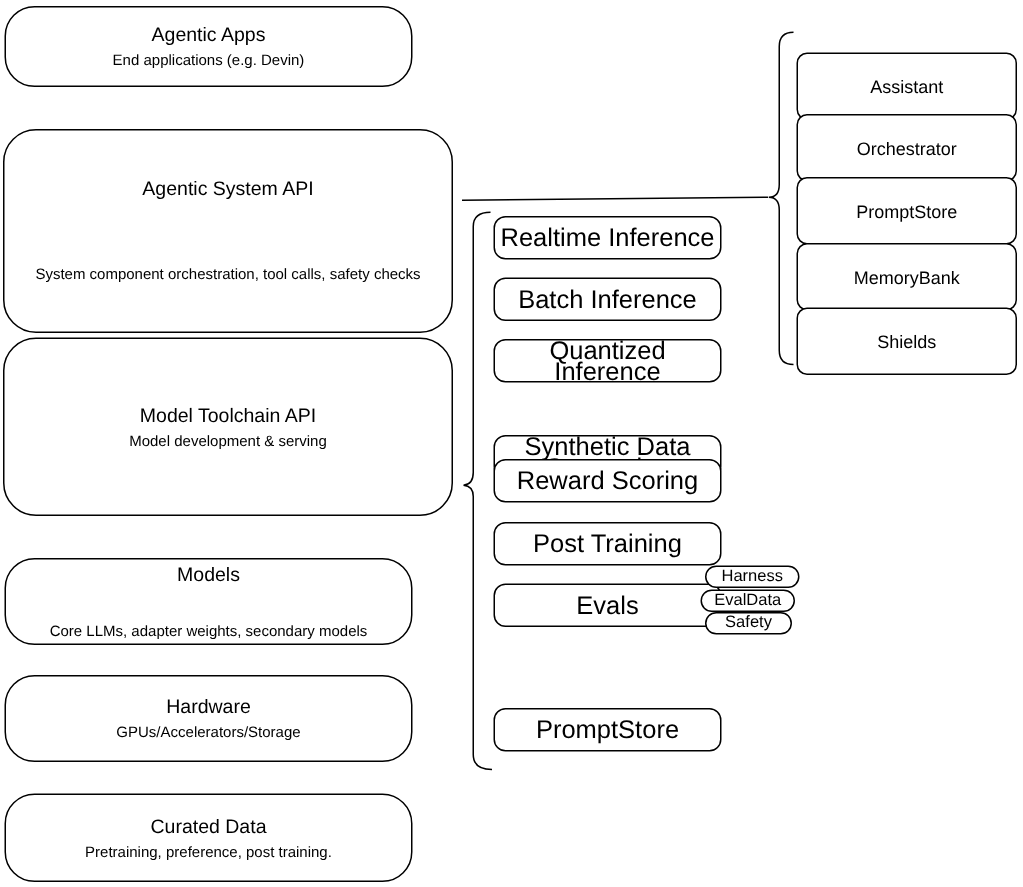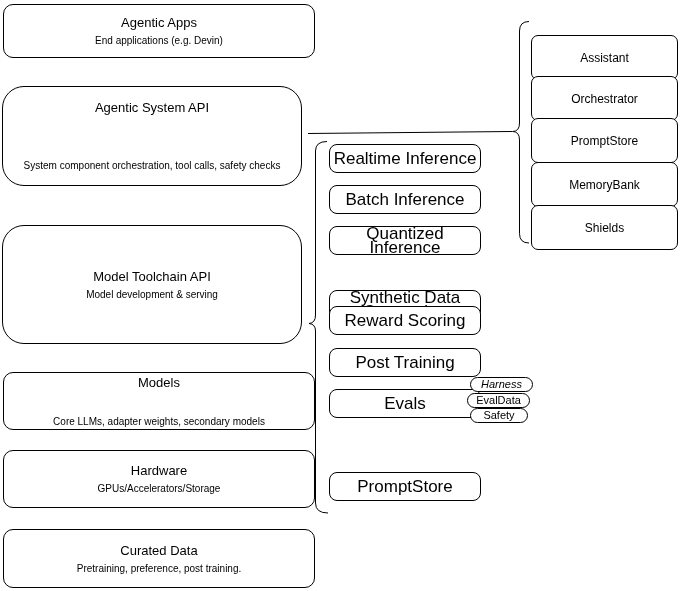--- a/index.html
+++ b/index.html
@@ -34,23 +34,23 @@
     border: 1px solid #000000;
     box-sizing: border-box;
     display: flex;
     align-items: center;
     justify-content: center;
     text-align: center;
     z-index: 2;
   }
   .lbox {
     left: 3px;
-    width: 312px;
+    width: 272px;
     flex-direction: column;
-    border-radius: 10px;
+    border-radius: 20px;
   }
   .lbox.big {
     left: 2px;
     width: 300px;
     border-radius: 22px;
   }
   .ltitle {
     font-size: 13px;
     line-height: 16px;
     white-space: nowrap;
@@ -104,21 +104,21 @@
     <path d="M529,21.5 Q519.5,21.5 519.5,31 L519.5,123 Q519.5,131.5 512.5,131.5 Q519.5,131.5 519.5,140 L519.5,233.5 Q519.5,243 529,243"></path>
 
     <path d="M327,141.5 Q315.5,141.5 315.5,151 L315.5,315 Q315.5,323 309,323.5 Q315.5,324 315.5,331 L315.5,503 Q315.5,513 328,513"></path>
   </svg>
 
   <div class="node lbox" style="top:4px;height:54px;">
     <div class="ltitle">Agentic Apps</div>
     <div class="lsub">End applications (e.g. Devin)</div>
   </div>
 
-  <div class="node lbox big" style="top:86px;height:100px;gap:40px;">
+  <div class="node lbox big" style="top:86px;height:136px;gap:40px;">
     <div class="ltitle">Agentic System API</div>
     <div class="lsub">System component orchestration, tool calls, safety checks</div>
   </div>
 
   <div class="node lbox big" style="top:225px;height:119px;">
     <div class="ltitle">Model Toolchain API</div>
     <div class="lsub">Model development &amp; serving</div>
   </div>
 
   <div class="node lbox" style="top:372px;height:58px;gap:21px;">
@@ -138,21 +138,21 @@
 
   <div class="node mbox" style="top:144px;">Realtime Inference</div>
   <div class="node mbox" style="top:226px;">Quantized Inference</div>
   <div class="node mbox" style="top:185px;">Batch Inference</div>
   <div class="node mbox" style="top:266px;margin-top:24px;">Synthetic Data Generation</div>
   <div class="node mbox" style="top:306px;">Reward Scoring</div>
   <div class="node mbox" style="top:348px;">Post Training</div>
   <div class="node mbox" style="top:389px;">Evals</div>
   <div class="node mbox" style="top:472px;">PromptStore</div>
 
-  <div class="pill" style="left:470px;top:377px;width:63px;font-style:italic;">Harness</div>
+  <div class="pill" style="left:470px;top:377px;width:63px;">Harness</div>
   <div class="pill" style="left:467px;top:393px;width:63px;">EvalData</div>
   <div class="pill" style="left:470px;top:408px;width:58px;">Safety</div>
 
   <div class="node rbox" style="top:35px;">Assistant</div>
   <div class="node rbox" style="top:76px;">Orchestrator</div>
   <div class="node rbox" style="top:118px;">PromptStore</div>
   <div class="node rbox" style="top:162px;">MemoryBank</div>
   <div class="node rbox" style="top:205px;">Shields</div>
 
 </div>

